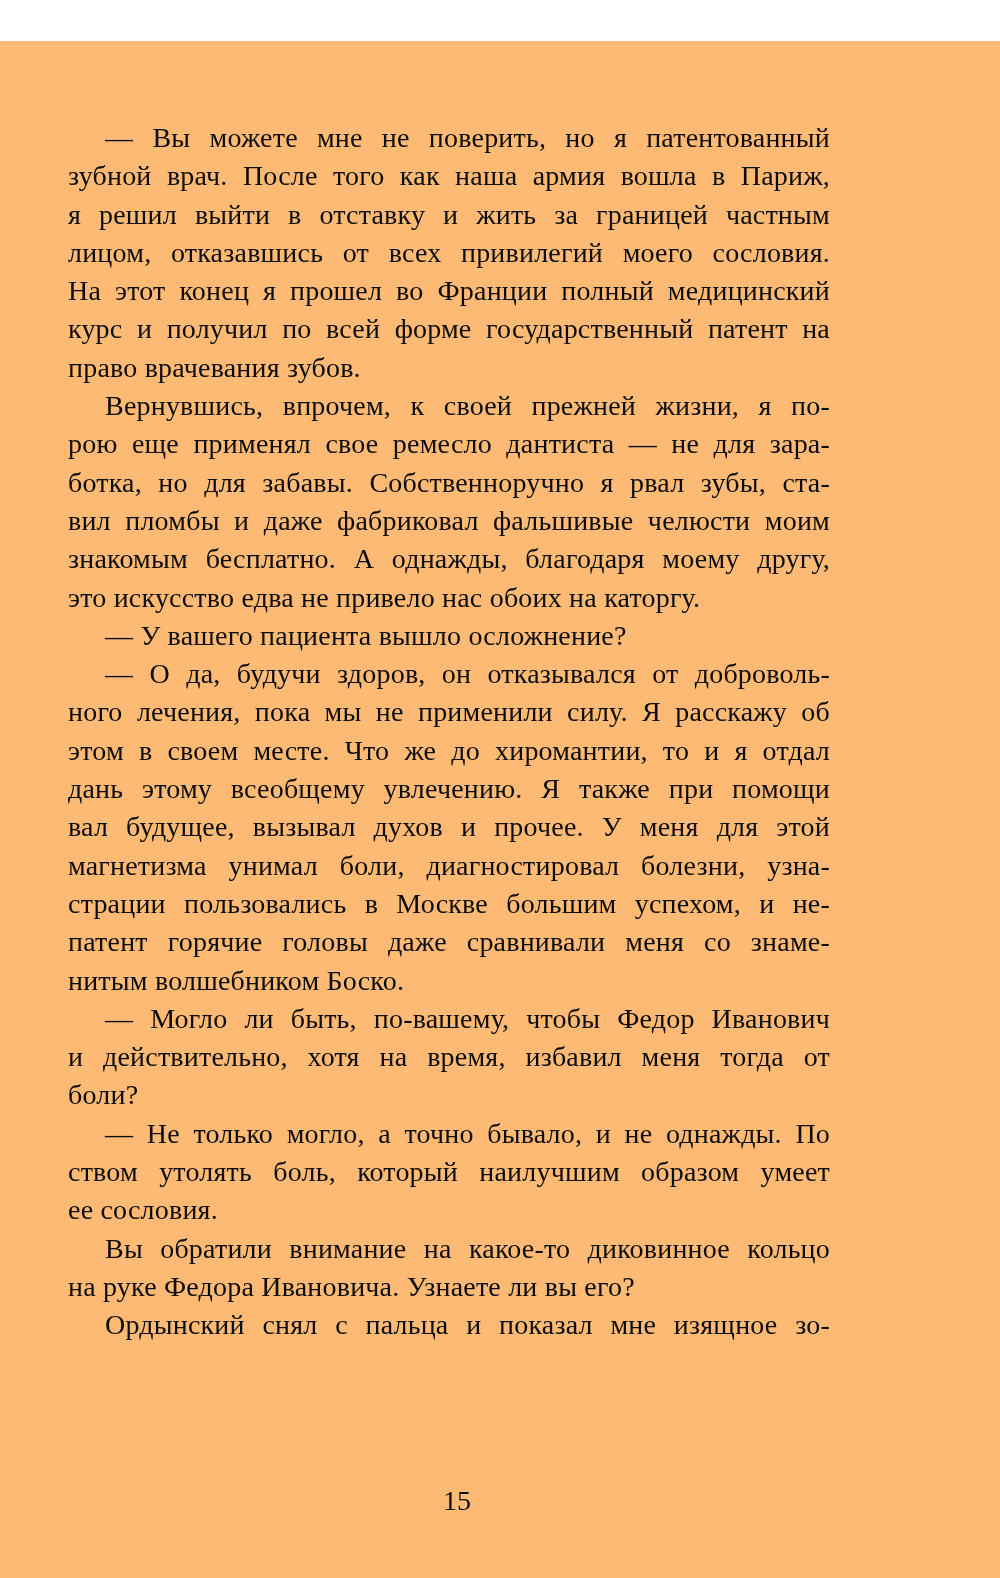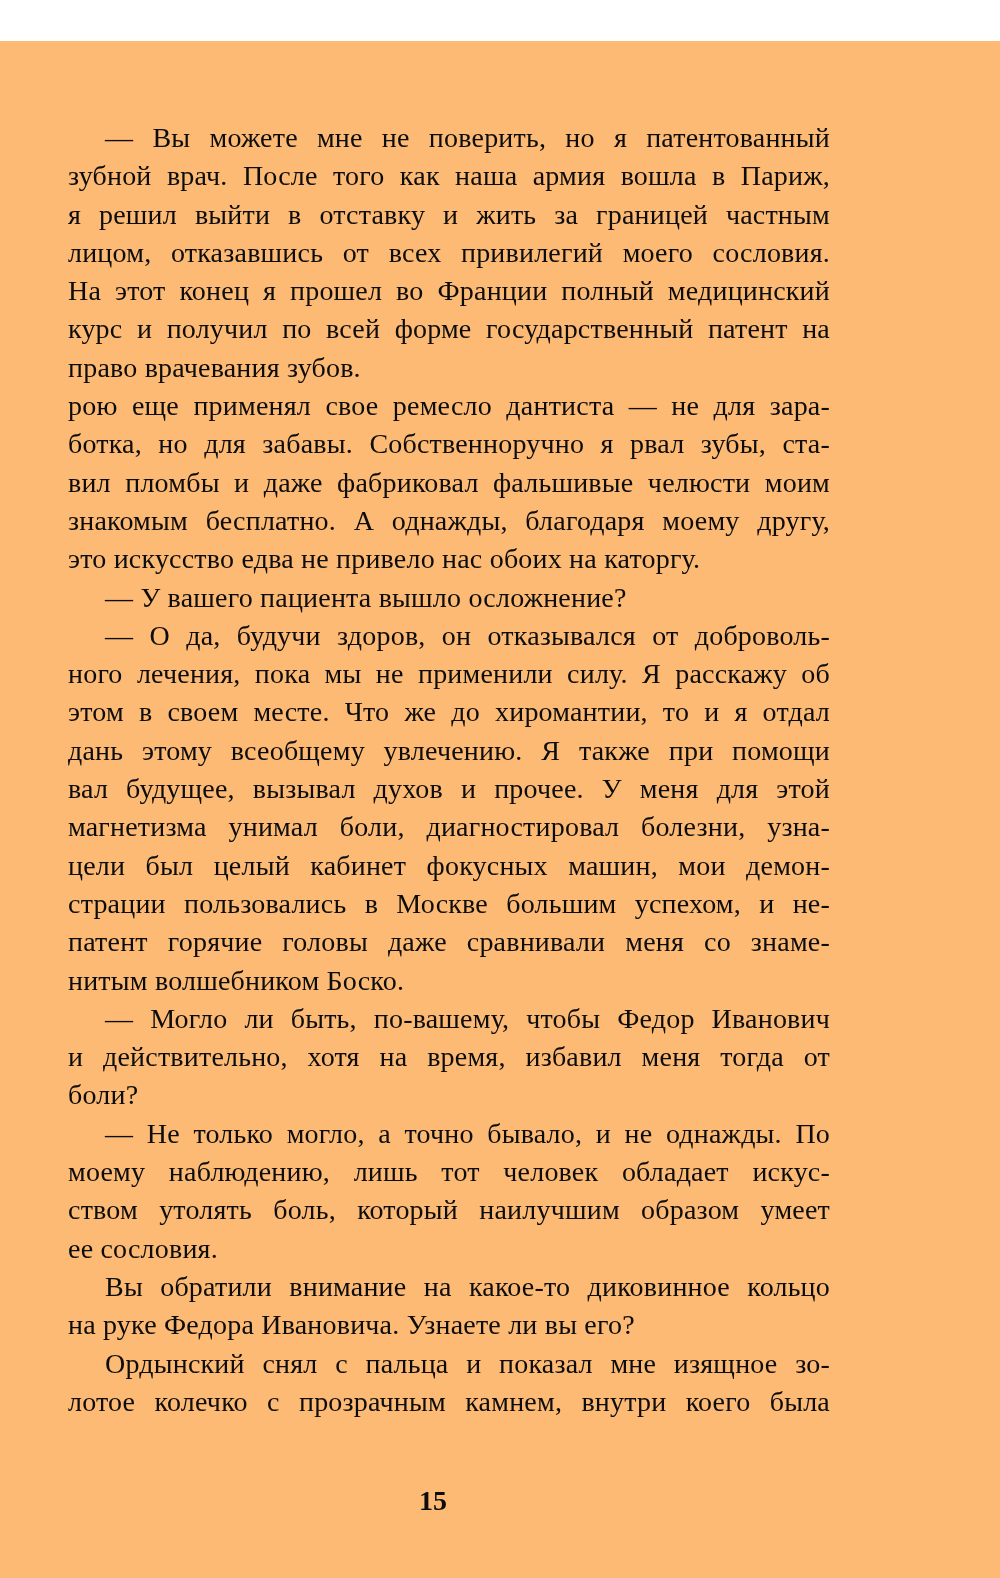--- a/index.html
+++ b/index.html
@@ -40,79 +40,76 @@
   .line.first {
     text-indent: 37px;
   }
   .line.last {
     text-align-last: left;
     font-family: Liberation Serif, serif;
     -moz-text-align-last: left;
   }
   .page-number {
     position: absolute;
-    left: 52px;
+    left: 76px;
     top: 1441px;
     width: 762px;
     text-align: center;
     font-size: 28px;
     line-height: 38.3px;
-    font-weight: bold;
   }
 </style>
 </head>
 <body>
 
 <div class="book-page" style="background: #fdba74; color: rgb(13, 13, 13); margin-top: 41px;">
   <div class="page-text">
       <div class="paragraph">
         <div class="line first">— Вы можете мне не поверить, но я патентованный</div>
         <div class="line">зубной врач. После того как наша армия вошла в Париж,</div>
         <div class="line">я решил выйти в отставку и жить за границей частным</div>
         <div class="line">лицом, отказавшись от всех привилегий моего сословия.</div>
         <div class="line">На этот конец я прошел во Франции полный медицинский</div>
         <div class="line">курс и получил по всей форме государственный патент на</div>
         <div class="line last">право врачевания зубов.</div>
       </div>
       <div class="paragraph">
+        <div class="line first">Вернувшись, впрочем, к своей прежней жизни, я по-</div>
         <div class="line">рою еще применял свое ремесло дантиста — не для зара-</div>
         <div class="line">ботка, но для забавы. Собственноручно я рвал зубы, ста-</div>
         <div class="line">вил пломбы и даже фабриковал фальшивые челюсти моим</div>
         <div class="line">знакомым бесплатно. А однажды, благодаря моему другу,</div>
         <div class="line last">это искусство едва не привело нас обоих на каторгу.</div>
       </div>
       <div class="paragraph">
         <div class="line first last">— У вашего пациента вышло осложнение?</div>
       </div>
       <div class="paragraph">
         <div class="line first">— О да, будучи здоров, он отказывался от доброволь-</div>
         <div class="line">ного лечения, пока мы не применили силу. Я расскажу об</div>
         <div class="line">этом в своем месте. Что же до хиромантии, то и я отдал</div>
         <div class="line">дань этому всеобщему увлечению. Я также при помощи</div>
         <div class="line">вал будущее, вызывал духов и прочее. У меня для этой</div>
         <div class="line">магнетизма унимал боли, диагностировал болезни, узна-</div>
-        <div class="line">цели был целый кабинет фокусных машин, мои демон-</div>
         <div class="line">страции пользовались в Москве большим успехом, и не-</div>
         <div class="line">патент горячие головы даже сравнивали меня со знаме-</div>
         <div class="line last">нитым волшебником Боско.</div>
       </div>
       <div class="paragraph">
         <div class="line first">— Могло ли быть, по-вашему, чтобы Федор Иванович</div>
         <div class="line">и действительно, хотя на время, избавил меня тогда от</div>
         <div class="line last">боли?</div>
       </div>
       <div class="paragraph">
         <div class="line first">— Не только могло, а точно бывало, и не однажды. По</div>
-        <div class="line">моему наблюдению, лишь тот человек обладает искус-</div>
         <div class="line">ством утолять боль, который наилучшим образом умеет</div>
         <div class="line last">ее сословия.</div>
       </div>
       <div class="paragraph">
         <div class="line first">Вы обратили внимание на какое-то диковинное кольцо</div>
         <div class="line last">на руке Федора Ивановича. Узнаете ли вы его?</div>
       </div>
       <div class="paragraph">
         <div class="line first">Ордынский снял с пальца и показал мне изящное зо-</div>
-        <div class="line">лотое колечко с прозрачным камнем, внутри коего была</div>
       </div>
     </div>
   <div class="page-number">15</div>
 </div>
 
 </body></html>

